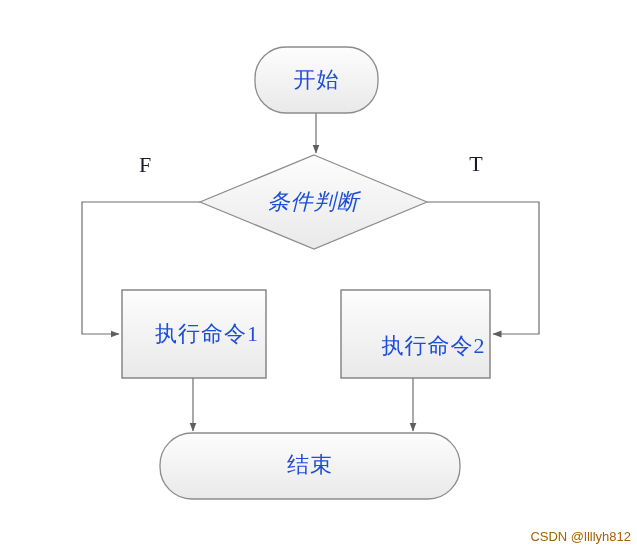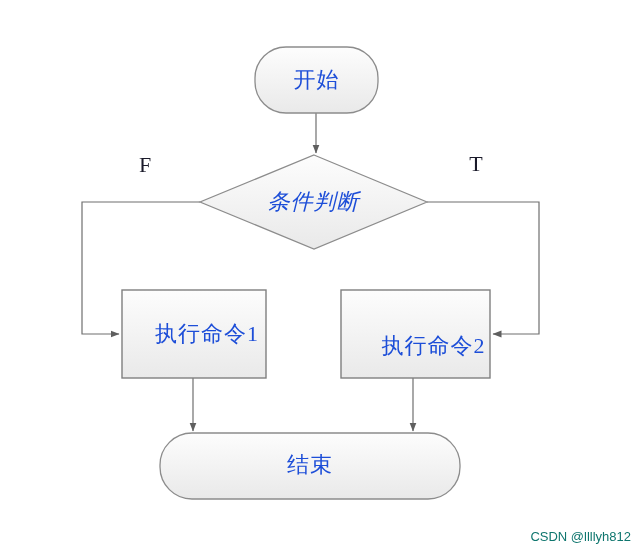--- a/index.html
+++ b/index.html
@@ -38,21 +38,21 @@
   }
   .watermark {
     position: absolute;
     left: 505px;
     top: 529px;
     width: 126px;
     text-align: right;
     font-family: "Liberation Sans", "DejaVu Sans", sans-serif;
     font-size: 13px;
     letter-spacing: 0;
-    color: #0f766e;
+    color: #a16207;
     white-space: nowrap;
   }
 </style>
 </head>
 <body>
 
 <div id="canvas">
 
   <svg id="diagram-svg" width="637" height="557" viewBox="0 0 637 557">
     <defs>

